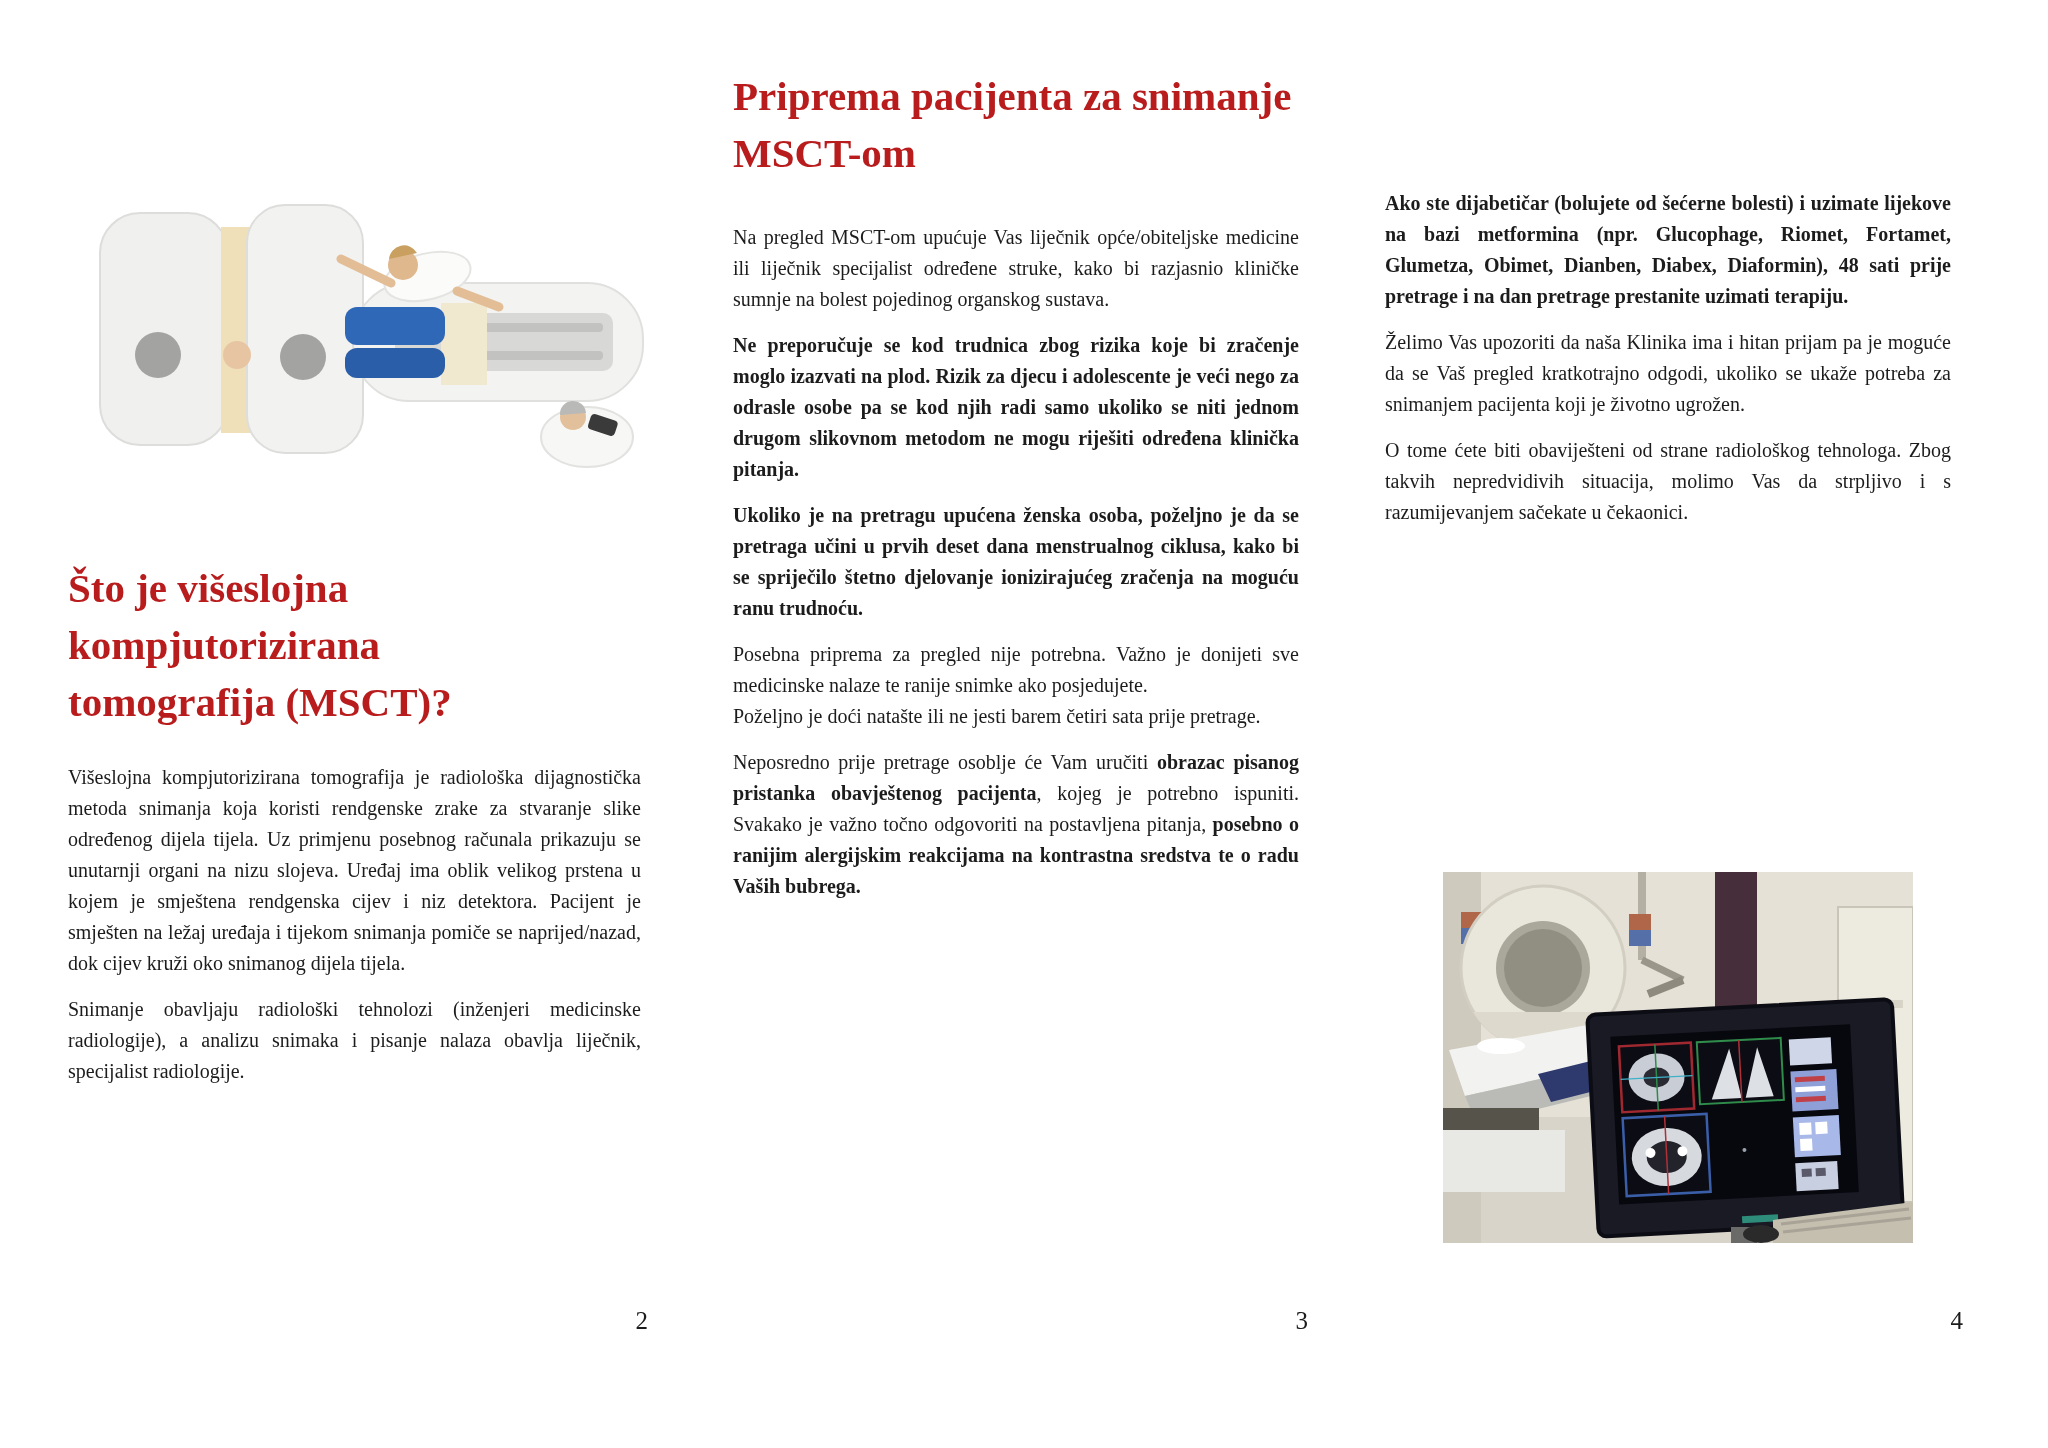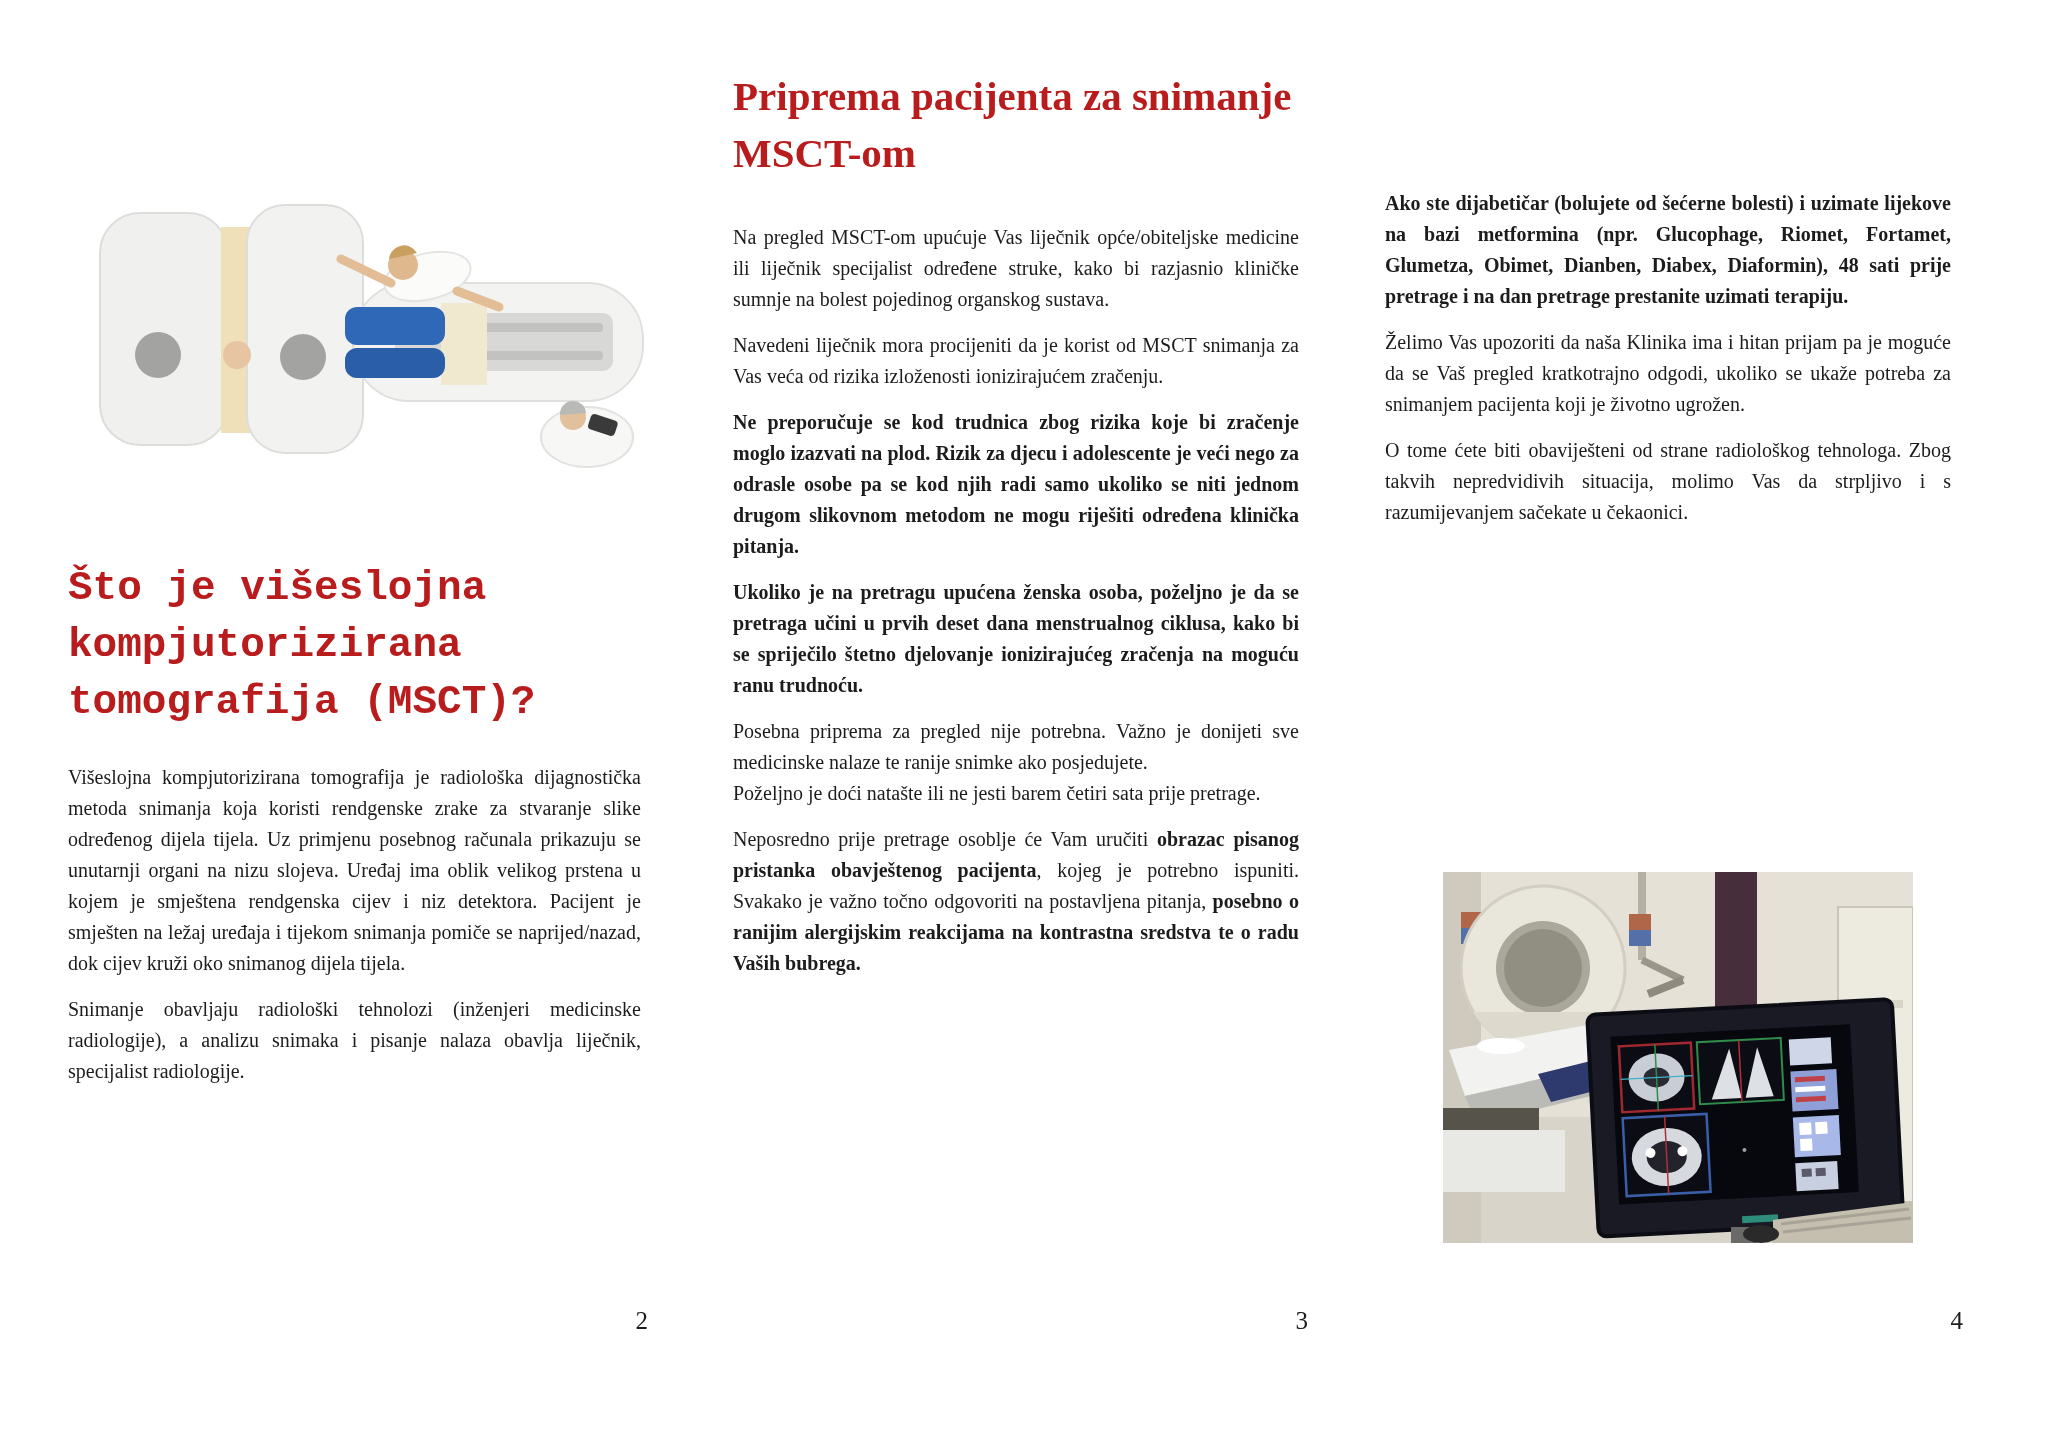--- a/index.html
+++ b/index.html
@@ -58,37 +58,36 @@
         <circle cx="308" cy="110" r="15" fill="#dfb88e"></circle>
         <path d="M294 104 a15 15 0 0 1 28 -6 z" fill="#c9a05f"></path>
 
         <ellipse cx="492" cy="282" rx="46" ry="30" fill="#f7f7f5" stroke="#e2e2e0" stroke-width="2"></ellipse>
         <circle cx="478" cy="262" r="13" fill="#e3c09c"></circle>
         <path d="M465 260 a13 13 0 0 1 26 -2 z" fill="#b9b9b7"></path>
         <rect x="497" y="258" width="28" height="16" rx="4" fill="#3a3a3a" transform="rotate(18 497 258)"></rect>
       </svg>
     </div>
 
-    <h1 class="abs heading" style="left:68px;top:560px;width:520px;font-family:Liberation Mono, monospace;">Što je višeslojna kompjutorizirana tomografija (MSCT)?</h1>
+    <h1 class="abs heading" style="left:68px;top:560px;width:520px;">Što je višeslojna kompjutorizirana tomografija (MSCT)?</h1>
 
     <div class="abs bodycol" style="left:68px;top:762px;width:585px;">
       <p>Višeslojna kompjutorizirana tomografija je radiološka dijagnostička metoda snimanja koja koristi rendgenske zrake za stvaranje slike određenog dijela tijela. Uz primjenu posebnog računala prikazuju se unutarnji organi na nizu slojeva. Uređaj ima oblik velikog prstena u kojem je smještena rendgenska cijev i niz detektora. Pacijent je smješten na ležaj uređaja i tijekom snimanja pomiče se naprijed/nazad, dok cijev kruži oko snimanog dijela tijela.</p>
       <p>Snimanje obavljaju radiološki tehnolozi (inženjeri medicinske radiologije), a analizu snimaka i pisanje nalaza obavlja liječnik, specijalist radiologije.</p>
     </div>
 
     <div class="abs pagenum" style="left:553px;top:1308px;width:95px;">2</div>
   </section>
 
   <section>
 
     <h1 class="abs heading" style="left:733px;top:68px;width:560px;">Priprema pacijenta za snimanje MSCT-om</h1>
 
     <div class="abs bodycol" style="left:733px;top:222px;width:578px;">
       <p>Na pregled MSCT-om upućuje Vas liječnik opće/obiteljske medicine ili liječnik specijalist određene struke, kako bi razjasnio kliničke sumnje na bolest pojedinog organskog sustava.</p>
-      <p>Navedeni liječnik mora procijeniti da je korist od MSCT snimanja za Vas veća od rizika izloženosti ionizirajućem zračenju.</p>
       <p class="b">Ne preporučuje se kod trudnica zbog rizika koje bi zračenje moglo izazvati na plod. Rizik za djecu i adolescente je veći nego za odrasle osobe pa se kod njih radi samo ukoliko se niti jednom drugom slikovnom metodom ne mogu riješiti određena klinička pitanja.</p>
       <p class="b">Ukoliko je na pretragu upućena ženska osoba, poželjno je da se pretraga učini u prvih deset dana menstrualnog ciklusa, kako bi se spriječilo štetno djelovanje ionizirajućeg zračenja na moguću ranu trudnoću.</p>
       <p>
           <span class="blockline">Posebna priprema za pregled nije potrebna. Važno je donijeti sve medicinske nalaze te ranije snimke ako posjedujete.</span>
           <span class="blockline">Poželjno je doći natašte ili ne jesti barem četiri sata prije pretrage.</span>
         </p>
       <p><span>Neposredno prije pretrage osoblje će Vam uručiti </span><span class="b">obrazac pisanog pristanka obavještenog pacijenta</span><span>, kojeg je potrebno ispuniti. Svakako je važno točno odgovoriti na postavljena pitanja, </span><span class="b">posebno o ranijim alergijskim reakcijama na kontrastna sredstva te o radu Vaših bubrega.</span></p>
     </div>
 
     <div class="abs pagenum" style="left:1213px;top:1308px;width:95px;">3</div>

